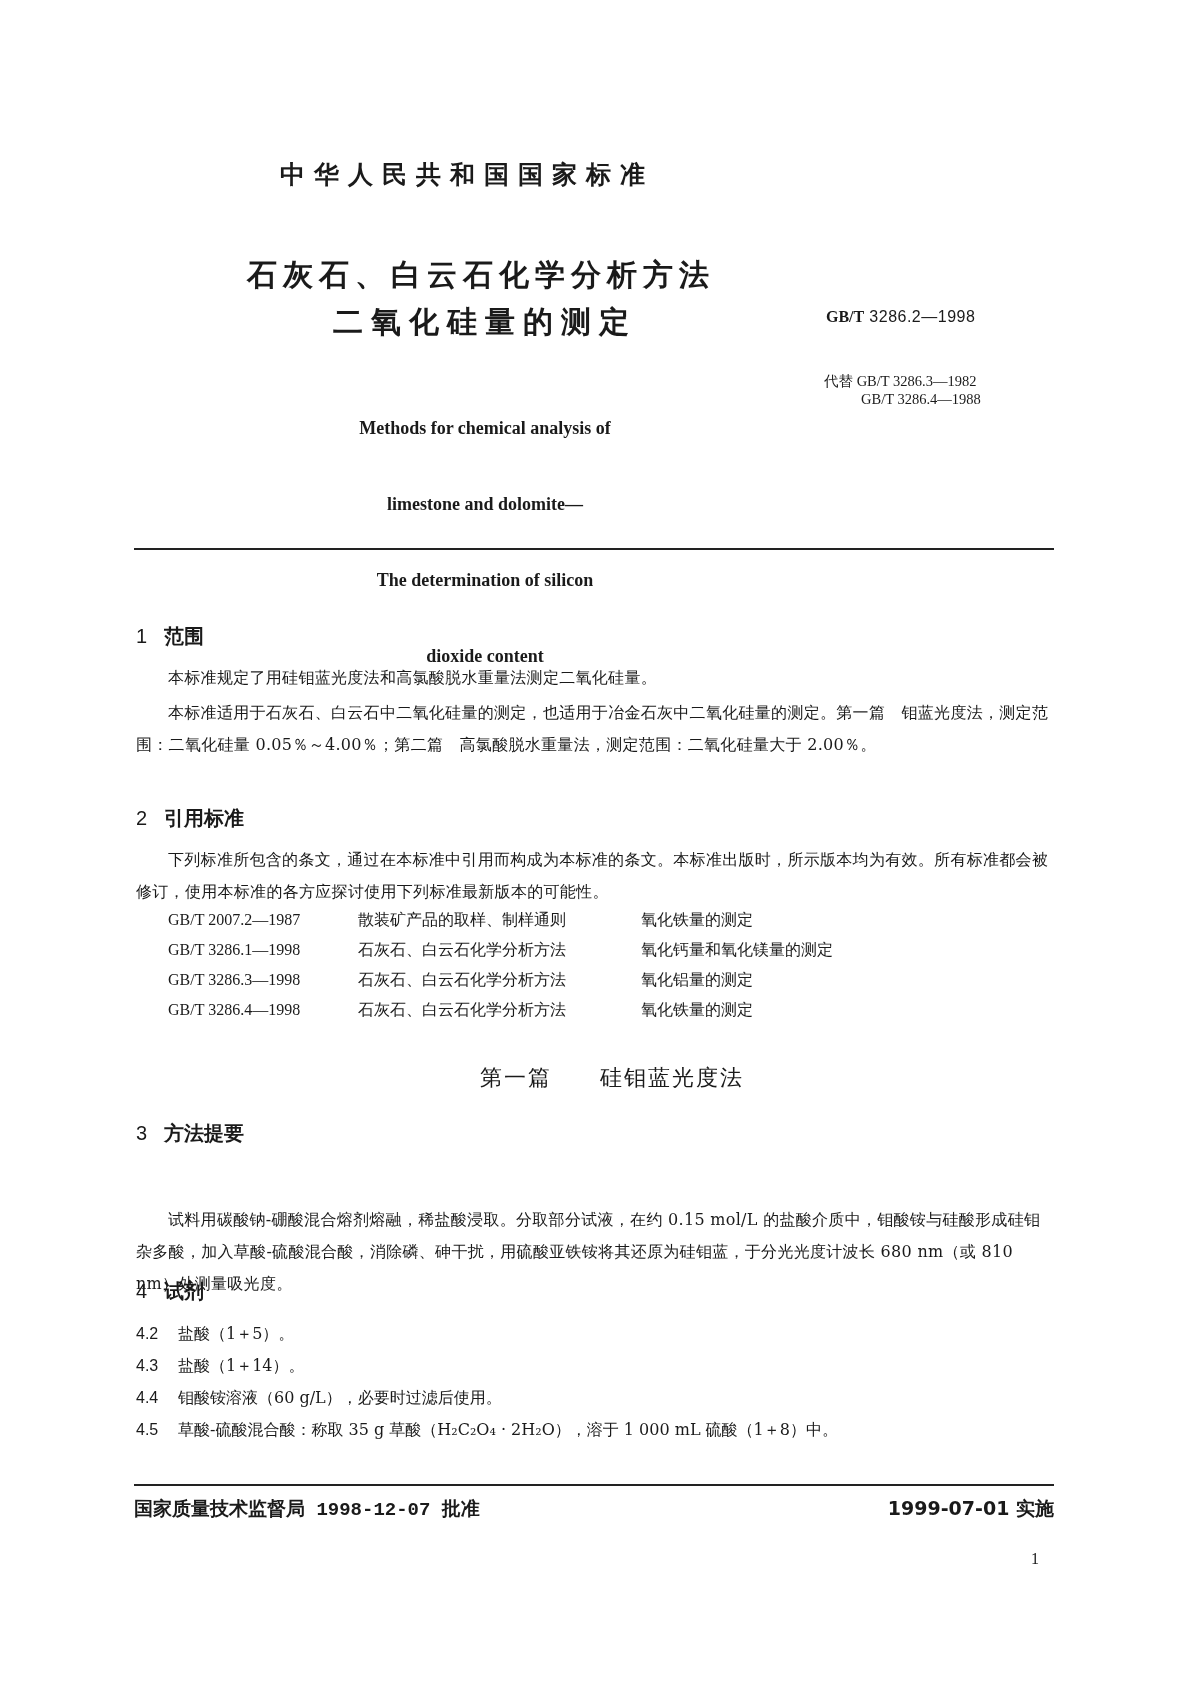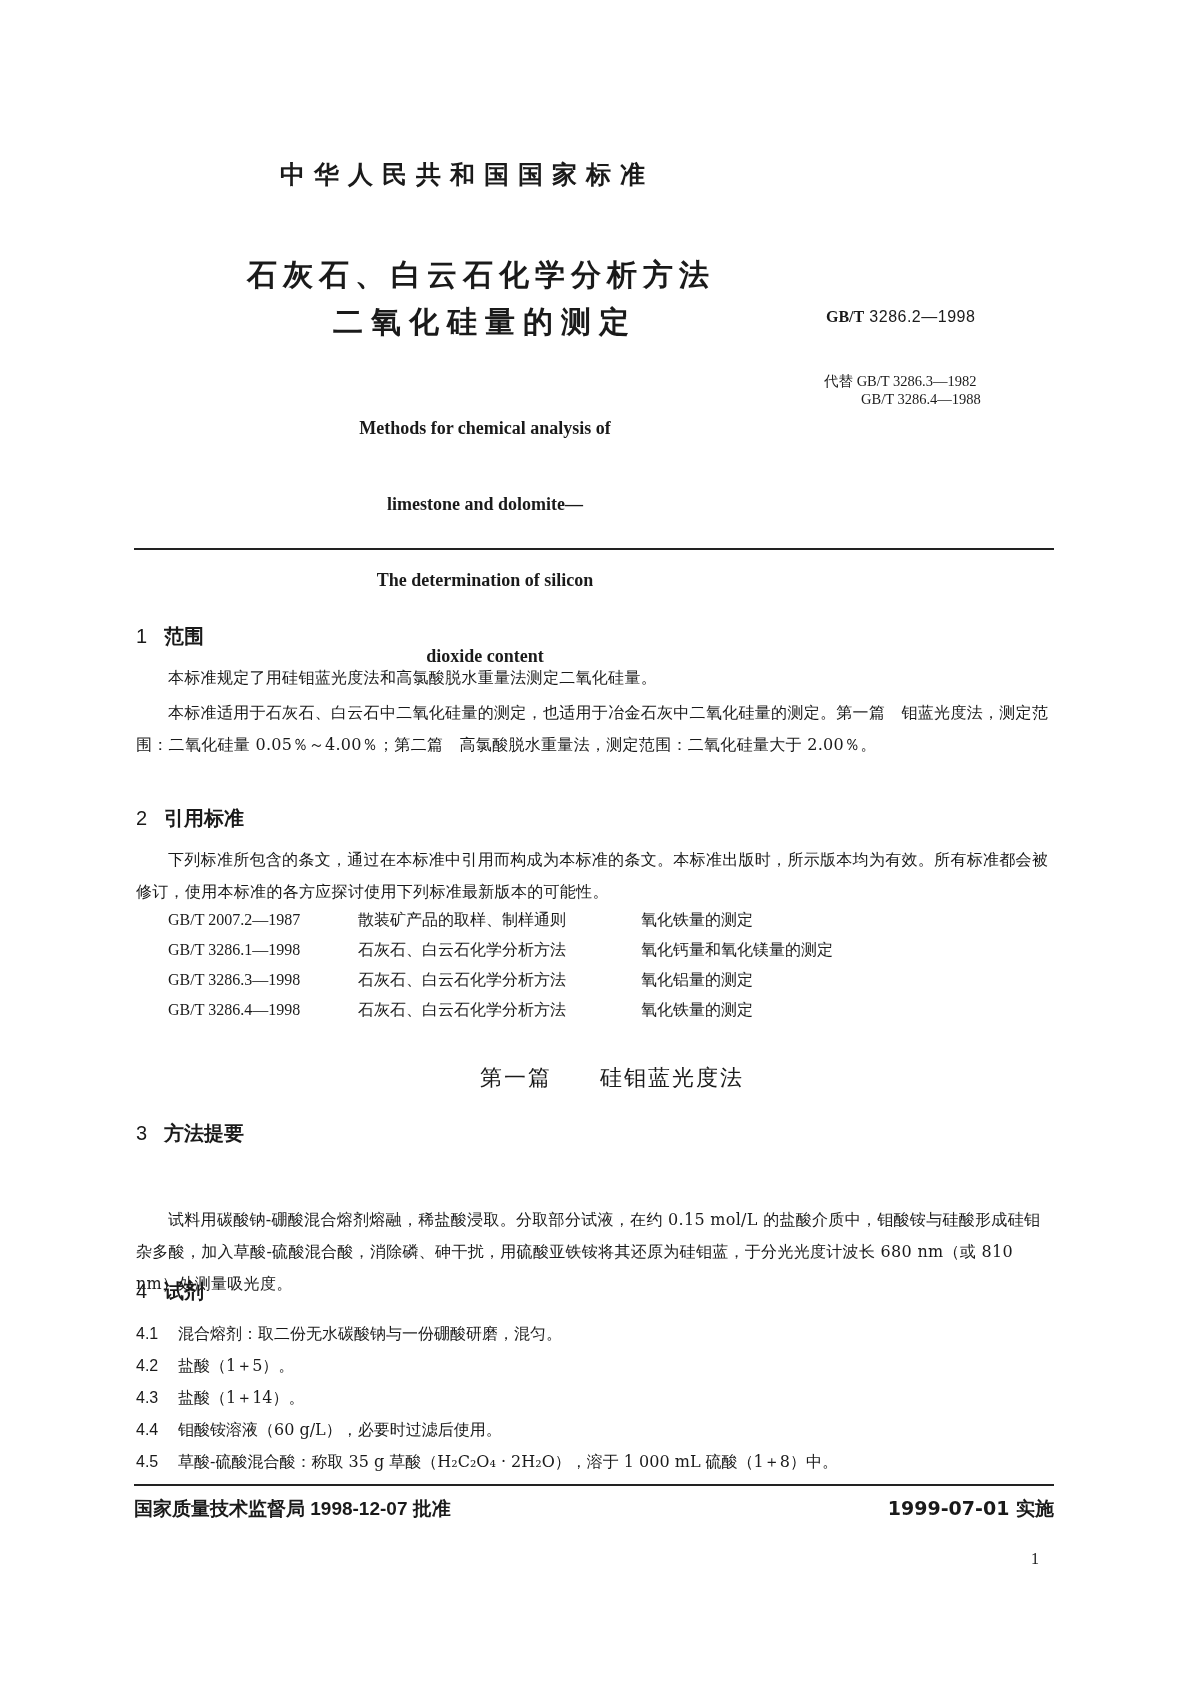--- a/index.html
+++ b/index.html
@@ -23,21 +23,21 @@
   .sec-head { font-family: "DejaVu Sans", sans-serif; font-size: 20px; font-weight: bold; }
   .sec-head .n { font-family: "Liberation Sans", sans-serif; font-weight: normal; display: inline-block; width: 28px; }
   .para { font-size: 16px; line-height: 32px; width: 920px; letter-spacing: 0.3px; }
   .para .indent { padding-left: 32px; }
   .ref-row { font-size: 16px; line-height: 30px; white-space: nowrap; }
   .ref-row .code { display: inline-block; width: 190px; font-family: "Liberation Serif", serif; }
   .ref-row .t1 { display: inline-block; width: 283px; }
   .part-title { left: 480px; top: 1063px; font-size: 22px; letter-spacing: 2px; white-space: pre; font-family: "DejaVu Sans", sans-serif; }
   .item { font-size: 16px; line-height: 32px; white-space: nowrap; }
   .item .n { font-family: "Liberation Sans", sans-serif; display: inline-block; width: 42px; }
-  .footer-left { left: 134px; top: 1496px; font-size: 19px; font-weight: bold; font-family: Liberation Sans, sans-serif; }
+  .footer-left { left: 134px; top: 1496px; font-size: 19px; font-weight: bold; font-family: Liberation Mono, monospace; }
   .footer-right { right: 137px; top: 1496px; font-size: 19px; font-weight: bold; font-family: "DejaVu Sans", sans-serif; }
   .page-num { right: 152px; top: 1550px; font-size: 16px; font-family: "Liberation Serif", serif; }
 </style>
 </head>
 <body>
 
 <div class="abs std-header">中华人民共和国国家标准</div>
 <div class="abs title1">石灰石、白云石化学分析方法</div>
 <div class="abs title2">二氧化硅量的测定</div>
 <div class="abs std-code">
@@ -91,21 +91,20 @@
 
 <div class="abs sec-head" style="left:136px; top:1120px;">
   <span class="n">3</span><span>方法提要</span>
 </div>
 <div class="abs para" style="left:136px; top:1160px; text-indent:32px;margin-top:44px;">试料用碳酸钠-硼酸混合熔剂熔融，稀盐酸浸取。分取部分试液，在约 0.15 mol/L 的盐酸介质中，钼酸铵与硅酸形成硅钼杂多酸，加入草酸-硫酸混合酸，消除磷、砷干扰，用硫酸亚铁铵将其还原为硅钼蓝，于分光光度计波长 680 nm（或 810 nm）处测量吸光度。</div>
 
 <div class="abs sec-head" style="left:136px; top:1278px;">
   <span class="n">4</span><span>试剂</span>
 </div>
 <div class="abs" style="left:136px; top:1318px;">
-  <div class="item"><span class="n">4.1</span><span>混合熔剂：取二份无水碳酸钠与一份硼酸研磨，混匀。</span></div>
   <div class="item"><span class="n">4.2</span><span>盐酸（1＋5）。</span></div>
   <div class="item"><span class="n">4.3</span><span>盐酸（1＋14）。</span></div>
   <div class="item"><span class="n">4.4</span><span>钼酸铵溶液（60 g/L），必要时过滤后使用。</span></div>
   <div class="item"><span class="n">4.5</span><span>草酸-硫酸混合酸：称取 35 g 草酸（</span><span>H₂C₂O₄ · 2H₂O</span><span>），溶于 1 000 mL 硫酸（1＋8）中。</span></div>
 </div>
 
 <div class="abs rule-bottom"></div>
 <div class="abs footer-left">国家质量技术监督局 1998-12-07 批准</div>
 <div class="abs footer-right">1999-07-01 实施</div>
 <div class="abs page-num">1</div>

